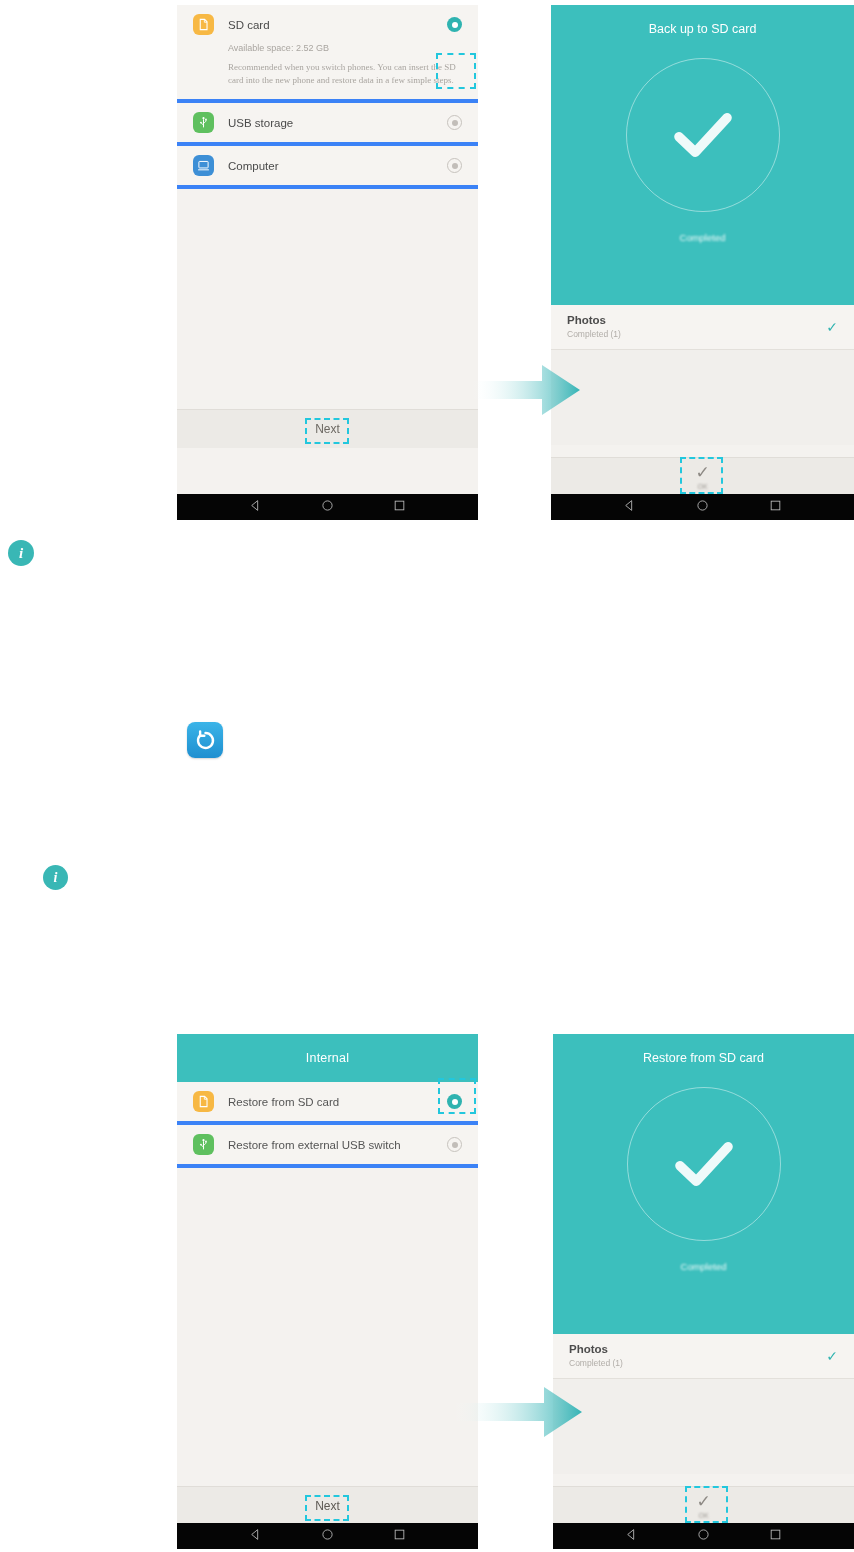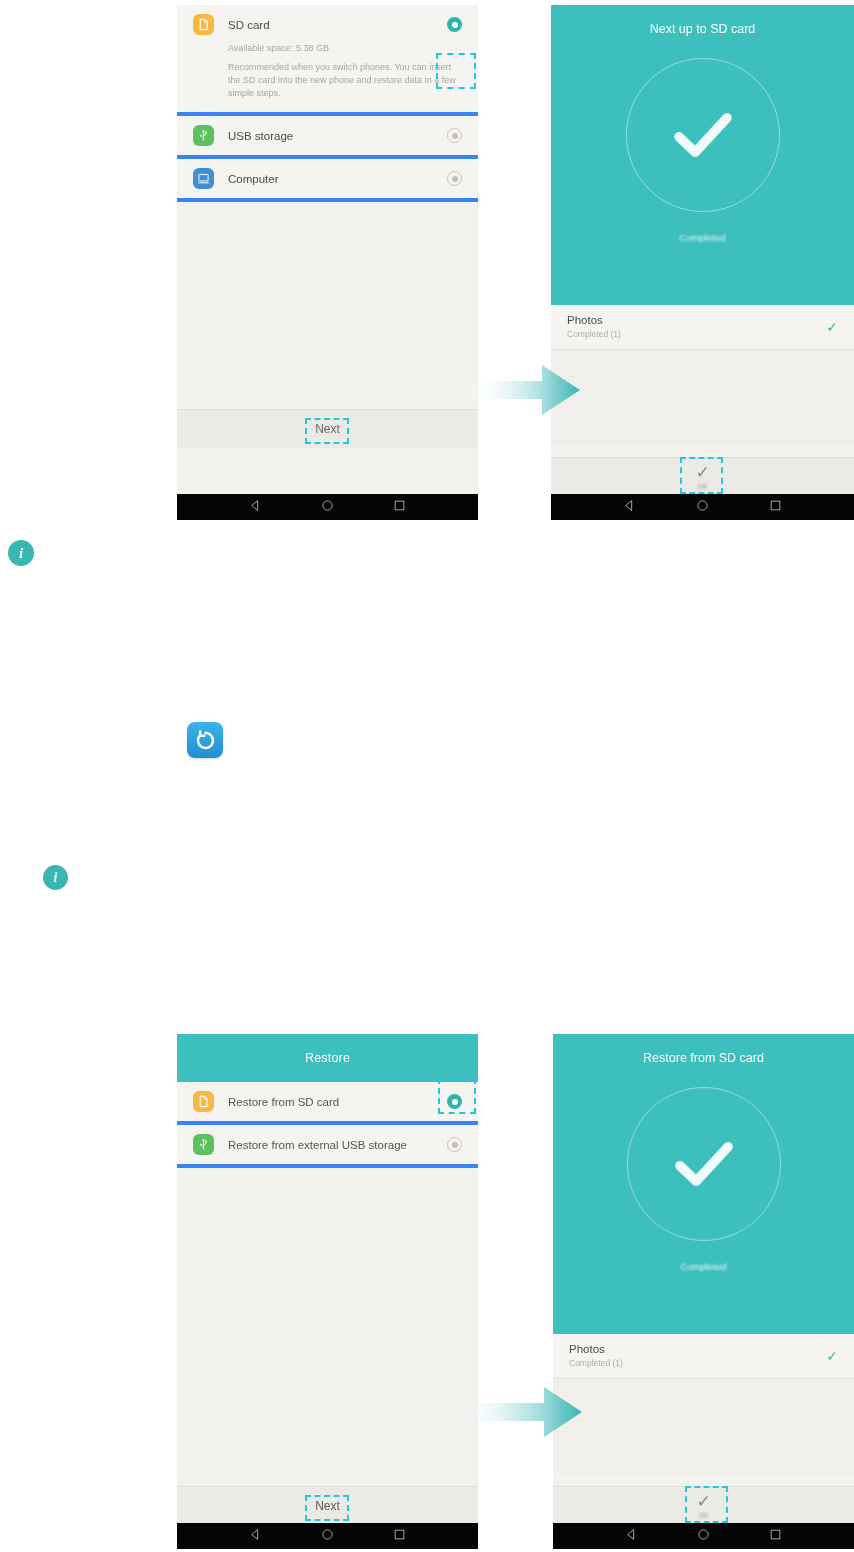--- a/index.html
+++ b/index.html
@@ -81,21 +81,21 @@
   .row-label.sharp { filter: none; color: #555; }
   .sub-line {
     margin-left: 35px;
     margin-top: 7px;
     font-size: 9px;
     color: #a9a5a0;
     line-height: 1.45;
     filter: blur(.5px);
     max-width: 245px;
   }
-  .sub-line.desc { margin-top: 6px; }
+  .sub-line.desc { margin-top: 6px; font-family: Liberation Serif, serif; }
 
   
   .radio {
     width: 15px;
     height: 15px;
     border-radius: 50%;
     flex: 0 0 auto;
     box-sizing: border-box;
     position: relative;
   }
@@ -213,21 +213,21 @@
   .done-row {
     background: #f6f4f1;
     border-bottom: 1px solid #e3e0db;
     padding: 9px 16px 10px 16px;
     display: flex;
     align-items: center;
   }
   .done-row-text { flex: 1 1 auto; }
   .done-item-name {
     font-size: 11.5px;
-    font-weight: normal;
+    font-weight: bold;
     color: #4c4c4c;
     filter: blur(.5px);
   }
   .done-item-status {
     font-size: 8.5px;
     color: #b1ada8;
     margin-top: 3px;
     filter: blur(.55px);
   }
   .done-check {
@@ -277,21 +277,21 @@
           <div class="row-head">
             <span class="app-icon" style="background:#f7b844;">
               <svg width="13" height="13" viewBox="0 0 24 24">
                 <path d="M6 2.5h8l4.5 4.5v14.5H6z" fill="none" stroke="#ffffff" stroke-width="2"></path>
                 <path d="M13.6 2.8v5h5" fill="none" stroke="#ffffff" stroke-width="1.6"></path>
               </svg>
             </span>
             <span class="row-label">SD card</span>
             <span class="radio on"></span>
           </div>
-          <div class="sub-line">Available space: 5.38 GB</div>
+          <div class="sub-line">Available space: 2.52 GB</div>
           <div class="sub-line desc">Recommended when you switch phones. You can insert the SD card into the new phone and restore data in a few simple steps.</div>
         </div>
 
 
         <div class="row">
           <span class="app-icon" style="background:#5fc05f;">
             <svg width="13" height="13" viewBox="0 0 24 24">
               <path d="M12 21V6" stroke="#ffffff" stroke-width="1.8"></path>
               <circle cx="12" cy="4" r="2" fill="#ffffff"></circle>
               <path d="M12 14l4.5-4.5V7" stroke="#ffffff" stroke-width="1.6" fill="none"></path>
@@ -339,21 +339,21 @@
         <svg width="13" height="13" viewBox="0 0 24 24">
             <rect x="4" y="4" width="16" height="16" fill="none" stroke="#bdbdbd" stroke-width="1.6"></rect>
           </svg>
       </span>
     </div>
   </div>
 
   <div class="phone" style="left:551px; top:5px; width:303px; height:515px;">
 
     <div class="done-hero" style="height:300px;">
-      <div class="done-title">Next up to SD card</div>
+      <div class="done-title">Back up to SD card</div>
       <div class="done-circle" style="margin-top:22px;">
         <svg width="86" height="86" viewBox="0 0 100 100">
           <path d="M22 52 L41 70 L78 30" fill="none" stroke="#ffffff" stroke-width="11" stroke-linecap="round" stroke-linejoin="round" opacity=".92"></path>
         </svg>
       </div>
       <div class="done-status" style="margin-top:20px;">Completed</div>
     </div>
 
     <div class="done-row">
       <div class="done-row-text">
@@ -413,21 +413,21 @@
       <path d="M12 4.2a7.8 7.8 0 1 1-5.6 2.4" fill="none" stroke="#ffffff" stroke-width="2.5" stroke-linecap="round"></path>
       <path d="M6.4 2.6v4.4h4.4" fill="none" stroke="#ffffff" stroke-width="2.5" stroke-linecap="round" stroke-linejoin="round"></path>
     </svg>
   </div>
 
   <div class="info-icon" style="left:43px; top:865px; width:25px; height:25px; font-size:14px;">
     <span>i</span>
   </div>
 
   <div class="phone" style="left:177px; top:1034px; width:301px; height:515px;">
-    <div class="phone-title">Restore</div>
+    <div class="phone-title">Internal</div>
 
     <div class="phone-body" style="height:467px;">
       <div class="list">
 
         <div class="row">
           <span class="app-icon" style="background:#f7b844;">
             <svg width="13" height="13" viewBox="0 0 24 24">
               <path d="M6 2.5h8l4.5 4.5v14.5H6z" fill="none" stroke="#ffffff" stroke-width="2"></path>
               <path d="M13.6 2.8v5h5" fill="none" stroke="#ffffff" stroke-width="1.6"></path>
             </svg>
@@ -441,21 +441,21 @@
           <span class="app-icon" style="background:#5fc05f;">
             <svg width="13" height="13" viewBox="0 0 24 24">
               <path d="M12 21V6" stroke="#ffffff" stroke-width="1.8"></path>
               <circle cx="12" cy="4" r="2" fill="#ffffff"></circle>
               <path d="M12 14l4.5-4.5V7" stroke="#ffffff" stroke-width="1.6" fill="none"></path>
               <rect x="15" y="5" width="3" height="3" fill="#ffffff"></rect>
               <path d="M12 17l-4.5-4.5" stroke="#ffffff" stroke-width="1.6" fill="none"></path>
               <circle cx="7.3" cy="12.2" r="1.7" fill="#ffffff"></circle>
             </svg>
           </span>
-          <span class="row-label sharp">Restore from external USB storage</span>
+          <span class="row-label sharp">Restore from external USB switch</span>
           <span class="radio off"></span>
         </div>
       </div>
 
       <div class="bottom-bar" style="top:404px; height:38px;">
         <span class="next-btn sharp">Next</span>
       </div>
       <div class="hl" style="left:128px; top:413px; width:44px; height:26px;"></div>
     </div>
 

